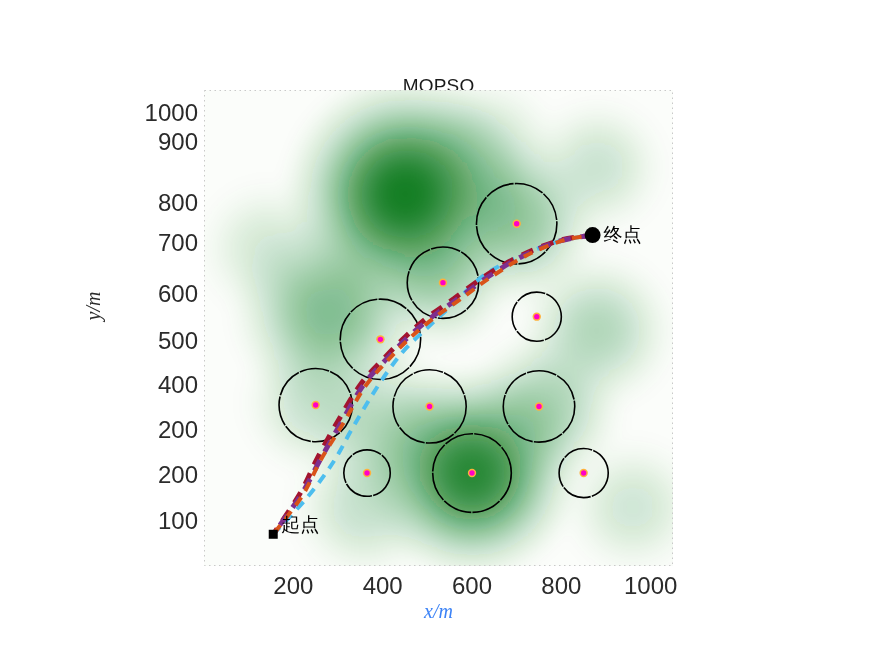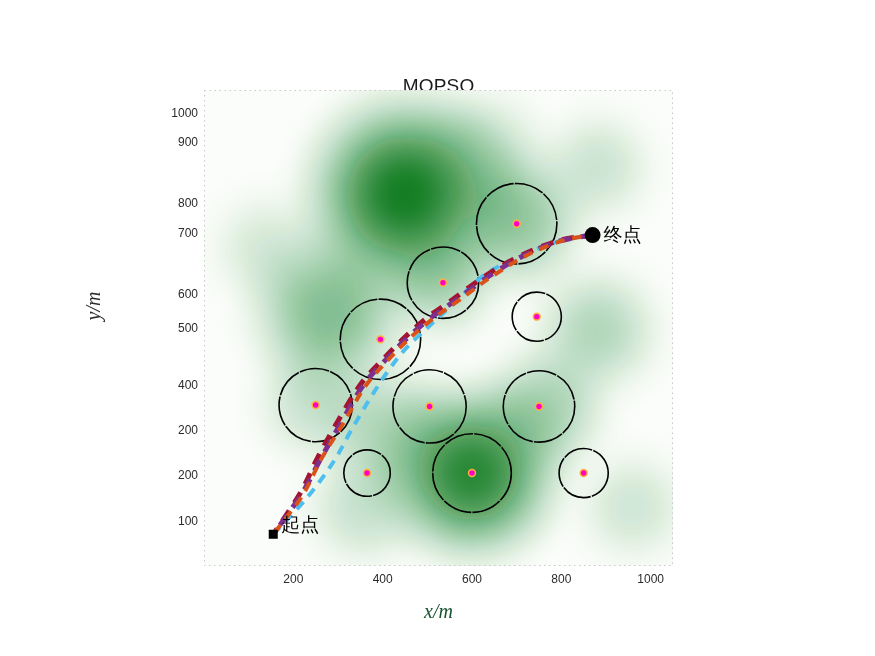--- a/index.html
+++ b/index.html
@@ -14,29 +14,29 @@
     text-align:center;font-size:19px;color:#1a1a1a;
     letter-spacing:.2px;
     margin-top:13px;
   }
   #axes{
     position:absolute;left:204px;top:90px;width:469px;height:476px;
     background:#fbfdfa;overflow:hidden;
   }
   #axes svg{position:absolute;left:0;top:0;}
   .tick-label{
-    position:absolute;font-size:12px;color:#2b2b2b;white-space:nowrap;
+    position:absolute;font-size:24px;color:#2b2b2b;white-space:nowrap;
   }
   .ytick{text-align:right;right:0;transform:translateY(-50%);}
   #ylabels{position:absolute;left:140px;top:90px;width:58px;height:476px;}
   #xlabels{position:absolute;left:204px;top:566px;width:469px;height:40px;}
   .xtick{transform:translateX(-50%);top:6px;}
   #xlabel-axis{
     position:absolute;left:204px;top:600px;width:469px;text-align:center;
-    font-family:"Liberation Serif", serif;font-style:italic;font-size:20px;color:#14532d;
+    font-family:"Liberation Serif", serif;font-style:italic;font-size:20px;color:#3b82f6;
   }
   #ylabel-axis{
     position:absolute;left:93px;top:306px;
     font-family:"Liberation Serif", serif;font-style:italic;font-size:20px;color:#2b2b2b;
     transform:translate(-50%,-50%) rotate(-90deg);transform-origin:center center;
     white-space:nowrap;
   }
   .anno-text{
     position:absolute;font-family:"DejaVu Sans", sans-serif;font-size:19px;
     color:#000;white-space:nowrap;text-align:right;
@@ -47,23 +47,23 @@
 
 <div id="figure">
 
   <div id="plot-title">MOPSO</div>
 
   <div id="ylabels">
       <div class="tick-label ytick" style="top: 430.667px;">100</div>
       <div class="tick-label ytick" style="top: 385.333px;">200</div>
       <div class="tick-label ytick" style="top: 340px;">200</div>
       <div class="tick-label ytick" style="top: 294.667px;">400</div>
-      <div class="tick-label ytick" style="top: 238px;">500</div>
+      <div class="tick-label ytick" style="top: 251px;">500</div>
       <div class="tick-label ytick" style="top: 204px;">600</div>
-      <div class="tick-label ytick" style="top: 143px;">700</div>
+      <div class="tick-label ytick" style="top: 153px;">700</div>
       <div class="tick-label ytick" style="top: 113.333px;">800</div>
       <div class="tick-label ytick" style="top: 52px;">900</div>
       <div class="tick-label ytick" style="top: 22.6667px;">1000</div>
     </div>
   <div id="xlabels">
       <div class="tick-label xtick" style="left: 89.3333px;">200</div>
       <div class="tick-label xtick" style="left: 178.667px;">400</div>
       <div class="tick-label xtick" style="left: 268px;">600</div>
       <div class="tick-label xtick" style="left: 357.333px;">800</div>
       <div class="tick-label xtick" style="left: 446.667px;">1000</div>

